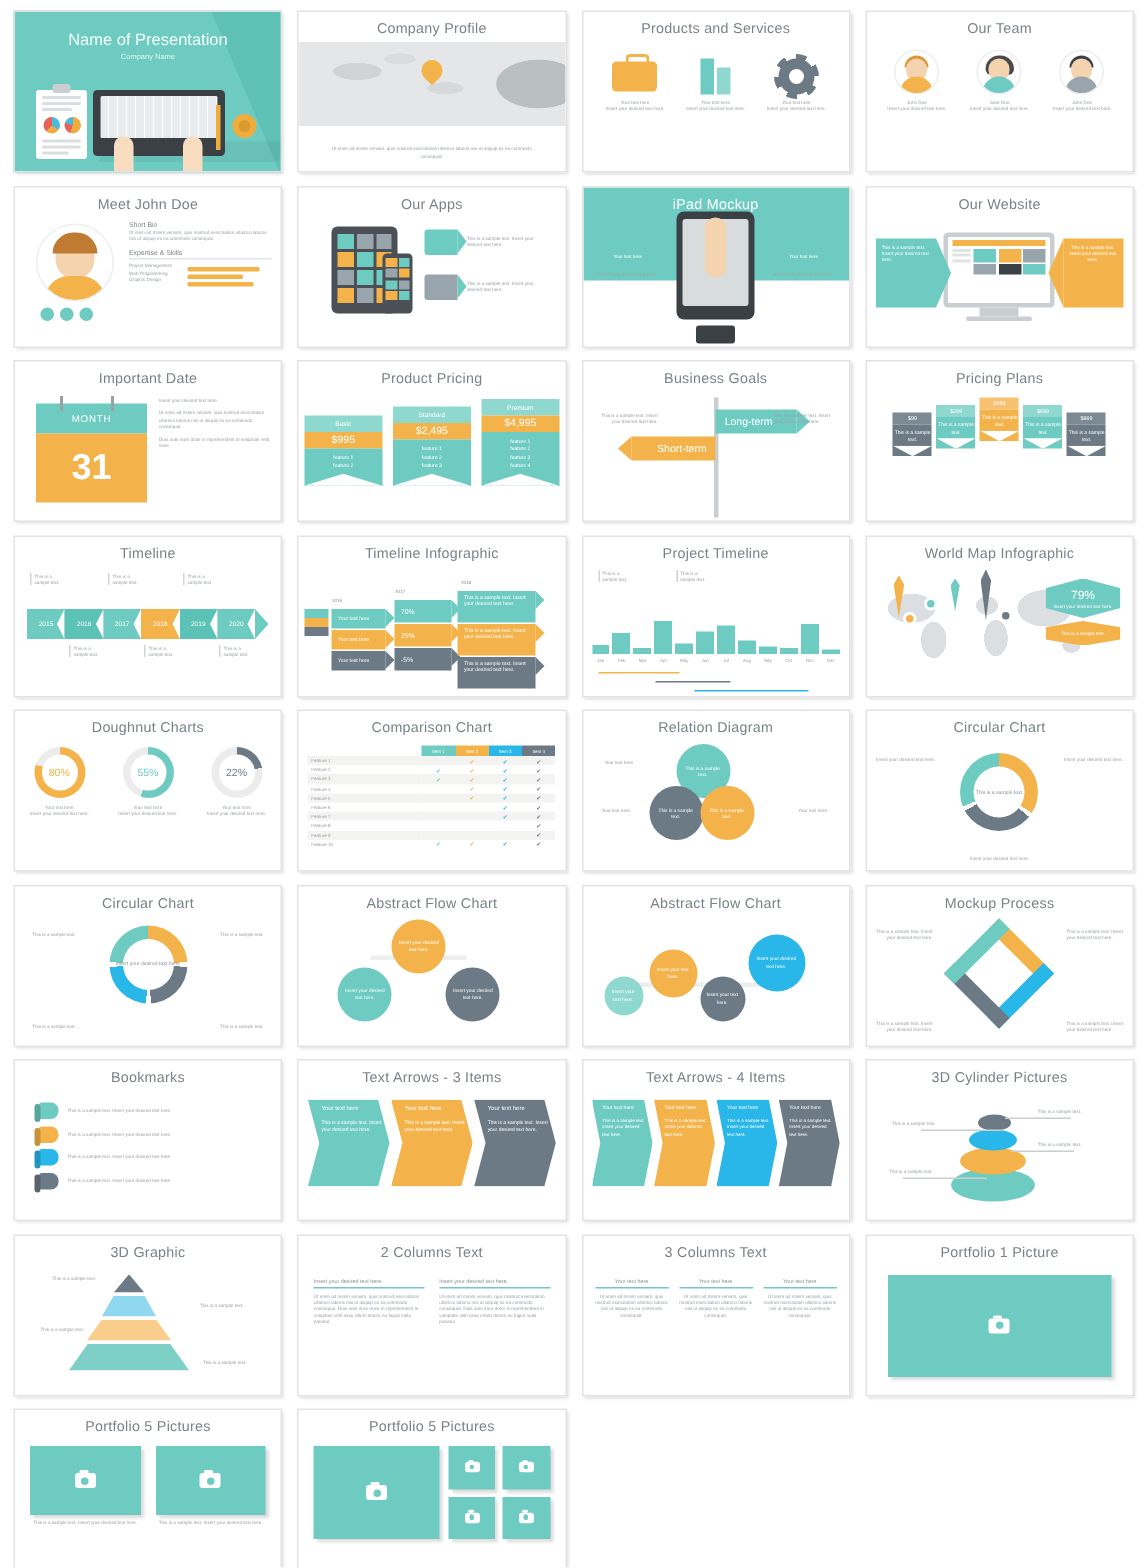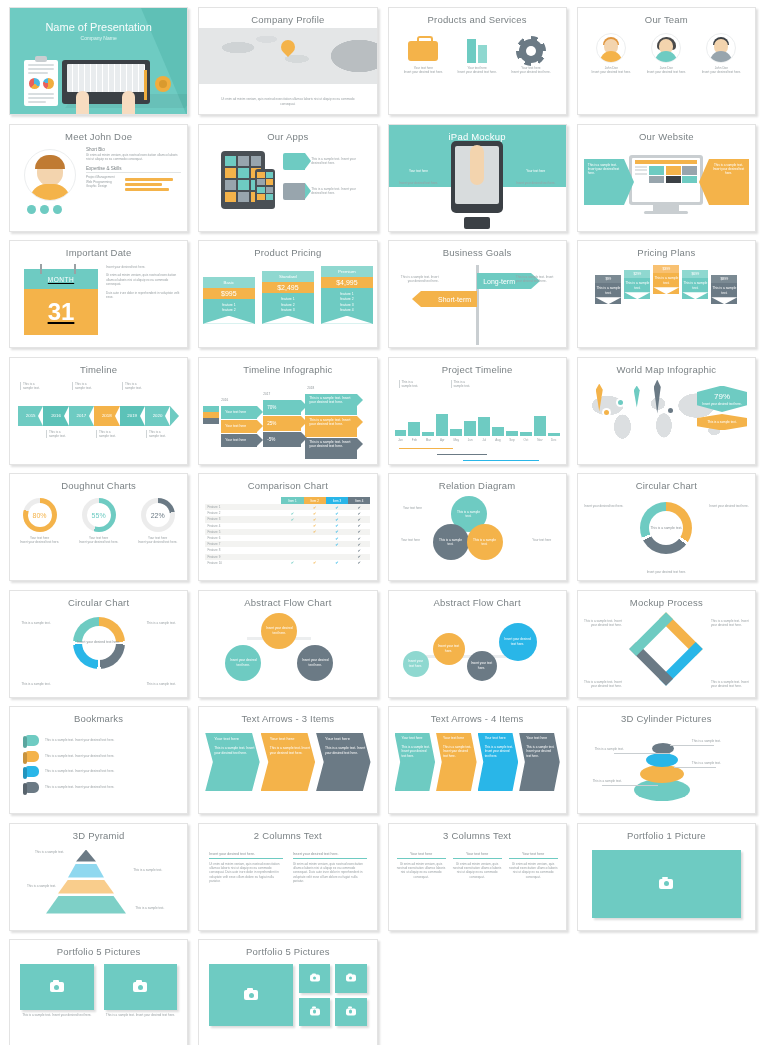--- a/index.html
+++ b/index.html
@@ -119,21 +119,21 @@
   .monitor{position:absolute;left:50%;margin-left:-37px;top:10px;width:74px;height:50px;background:#c9ced1;border-radius:3px;padding:3px;}
   .monitor .scr3{background:#fff;height:100%;border-radius:1px;overflow:hidden;}
   .mstand{position:absolute;left:50%;margin-left:-13px;top:60px;width:26px;height:6px;background:#c9ced1;}
   .mfoot{position:absolute;left:50%;margin-left:-22px;top:66px;width:44px;height:3px;background:#c9ced1;border-radius:2px;}
   .arrowL{position:relative;width:40px;height:46px;background:#6ecbc2;}
   .arrowL:after{content:"";position:absolute;right:-10px;top:0;border-top:23px solid transparent;border-bottom:23px solid transparent;border-left:10px solid #6ecbc2;}
   .arrowR{position:relative;width:40px;height:46px;background:#f4b34a;}
   .arrowR:after{content:"";position:absolute;left:-10px;top:0;border-top:23px solid transparent;border-bottom:23px solid transparent;border-right:10px solid #f4b34a;}
 
   
-  .cal{position:absolute;left:14px;top:8px;width:74px;height:66px;text-decoration:underline;}
+  .cal{position:absolute;left:14px;top:8px;width:74px;height:66px;}
   .cal .top{height:20px;background:#6ecbc2;color:#fff;font-size:6.5px;display:flex;align-items:center;justify-content:center;letter-spacing:.5px;}
   .cal .bot{height:46px;background:#f4b34a;color:#fff;font-size:24px;display:flex;align-items:center;justify-content:center;font-weight:700;}
   .cal .rng{position:absolute;top:-5px;width:2px;height:10px;background:#9aa1a4;}
 
   
   .pp-row{display:flex;justify-content:center;gap:7px;padding-top:5px;align-items:flex-end;}
   .pp{width:52px;position:relative;}
   .pp .h{background:#8fd8d0;color:#fff;font-size:4.4px;text-align:center;padding:3px 0;}
   .pp .pr{background:#f4b34a;color:#fff;font-size:7px;text-align:center;padding:2px 0;}
   .pp .f{background:#6ecbc2;color:#fff;font-size:3.4px;text-align:center;padding:4px 0 10px;line-height:1.6;position:relative;}
@@ -1029,21 +1029,21 @@
         <div class="tiny" style="position:absolute;left:114px;top:12px;width:42px">This is a sample text.</div>
         <div class="tiny" style="position:absolute;left:114px;top:34px;width:42px">This is a sample text.</div>
         <div class="tiny" style="position:absolute;left:4px;top:20px;width:42px;text-align:right">This is a sample text.</div>
         <div class="tiny" style="position:absolute;left:2px;top:52px;width:42px;text-align:right">This is a sample text.</div>
       </div>
     </div>
   </div>
 
   <div class="cell">
     <div class="slide">
-      <div class="title">3D Pyramid</div>
+      <div class="title">3D Graphic</div>
       <div class="body">
         <div class="pyr" style="left:66px;top:6px;width:20px;height:12px;background:#6b7a85;clip-path:polygon(50% 0,100% 100%,0 100%)"></div>
         <div class="pyr" style="left:58px;top:20px;width:36px;height:14px;background:#8fd8ef;clip-path:polygon(22% 0,78% 0,100% 100%,0 100%)"></div>
         <div class="pyr" style="left:48px;top:36px;width:56px;height:14px;background:#f9cd8c;clip-path:polygon(18% 0,82% 0,100% 100%,0 100%)"></div>
         <div class="pyr" style="left:36px;top:52px;width:80px;height:18px;background:#7ed0c7;clip-path:polygon(16% 0,84% 0,100% 100%,0 100%)"></div>
         <div class="tiny" style="position:absolute;left:6px;top:6px;width:48px;text-align:right">This is a sample text.</div>
         <div class="tiny" style="position:absolute;right:6px;top:24px;width:48px">This is a sample text.</div>
         <div class="tiny" style="position:absolute;left:2px;top:40px;width:44px;text-align:right">This is a sample text.</div>
         <div class="tiny" style="position:absolute;right:4px;top:62px;width:48px">This is a sample text.</div>
       </div>

